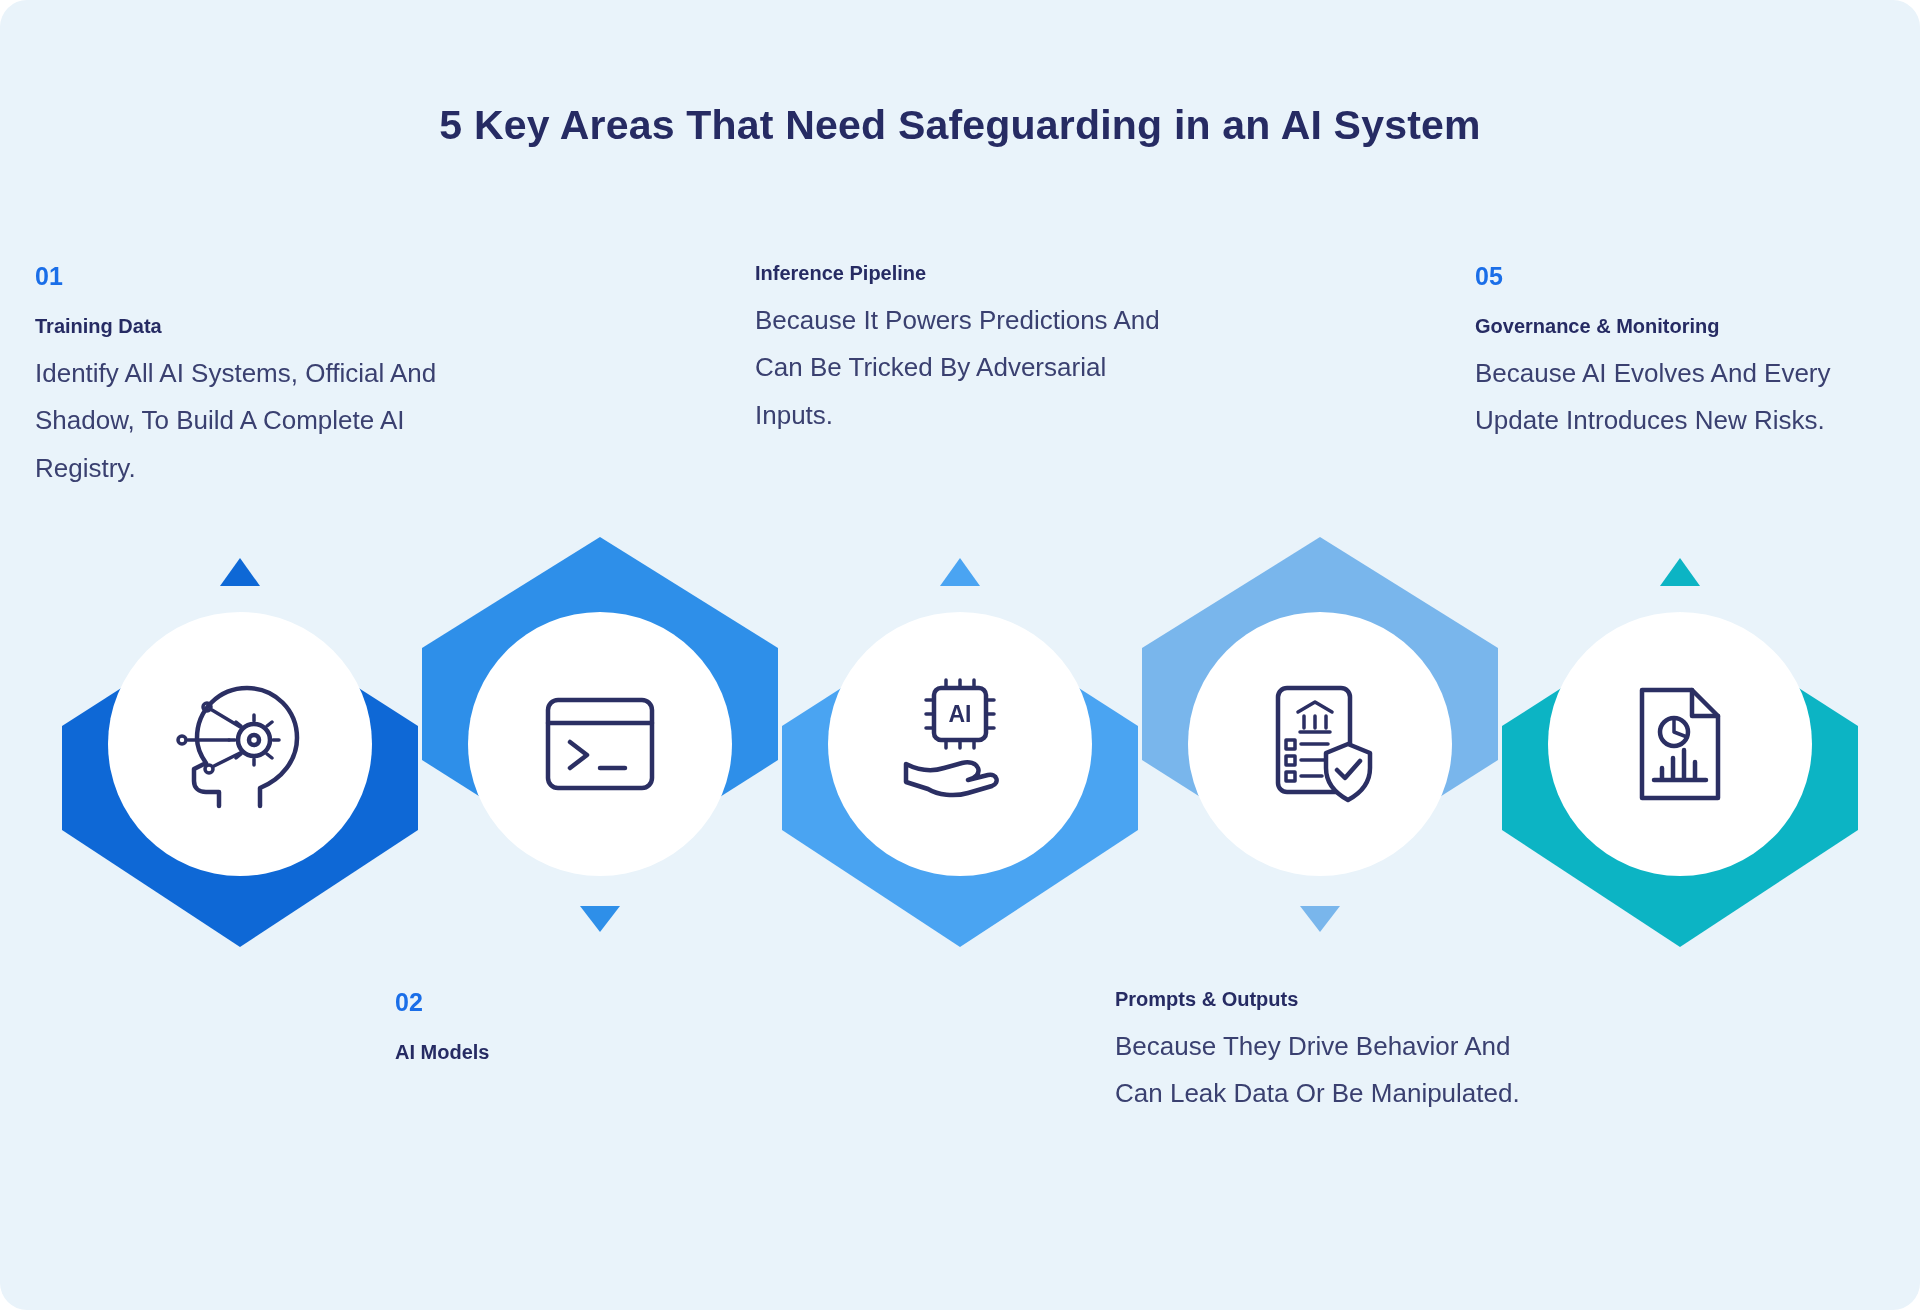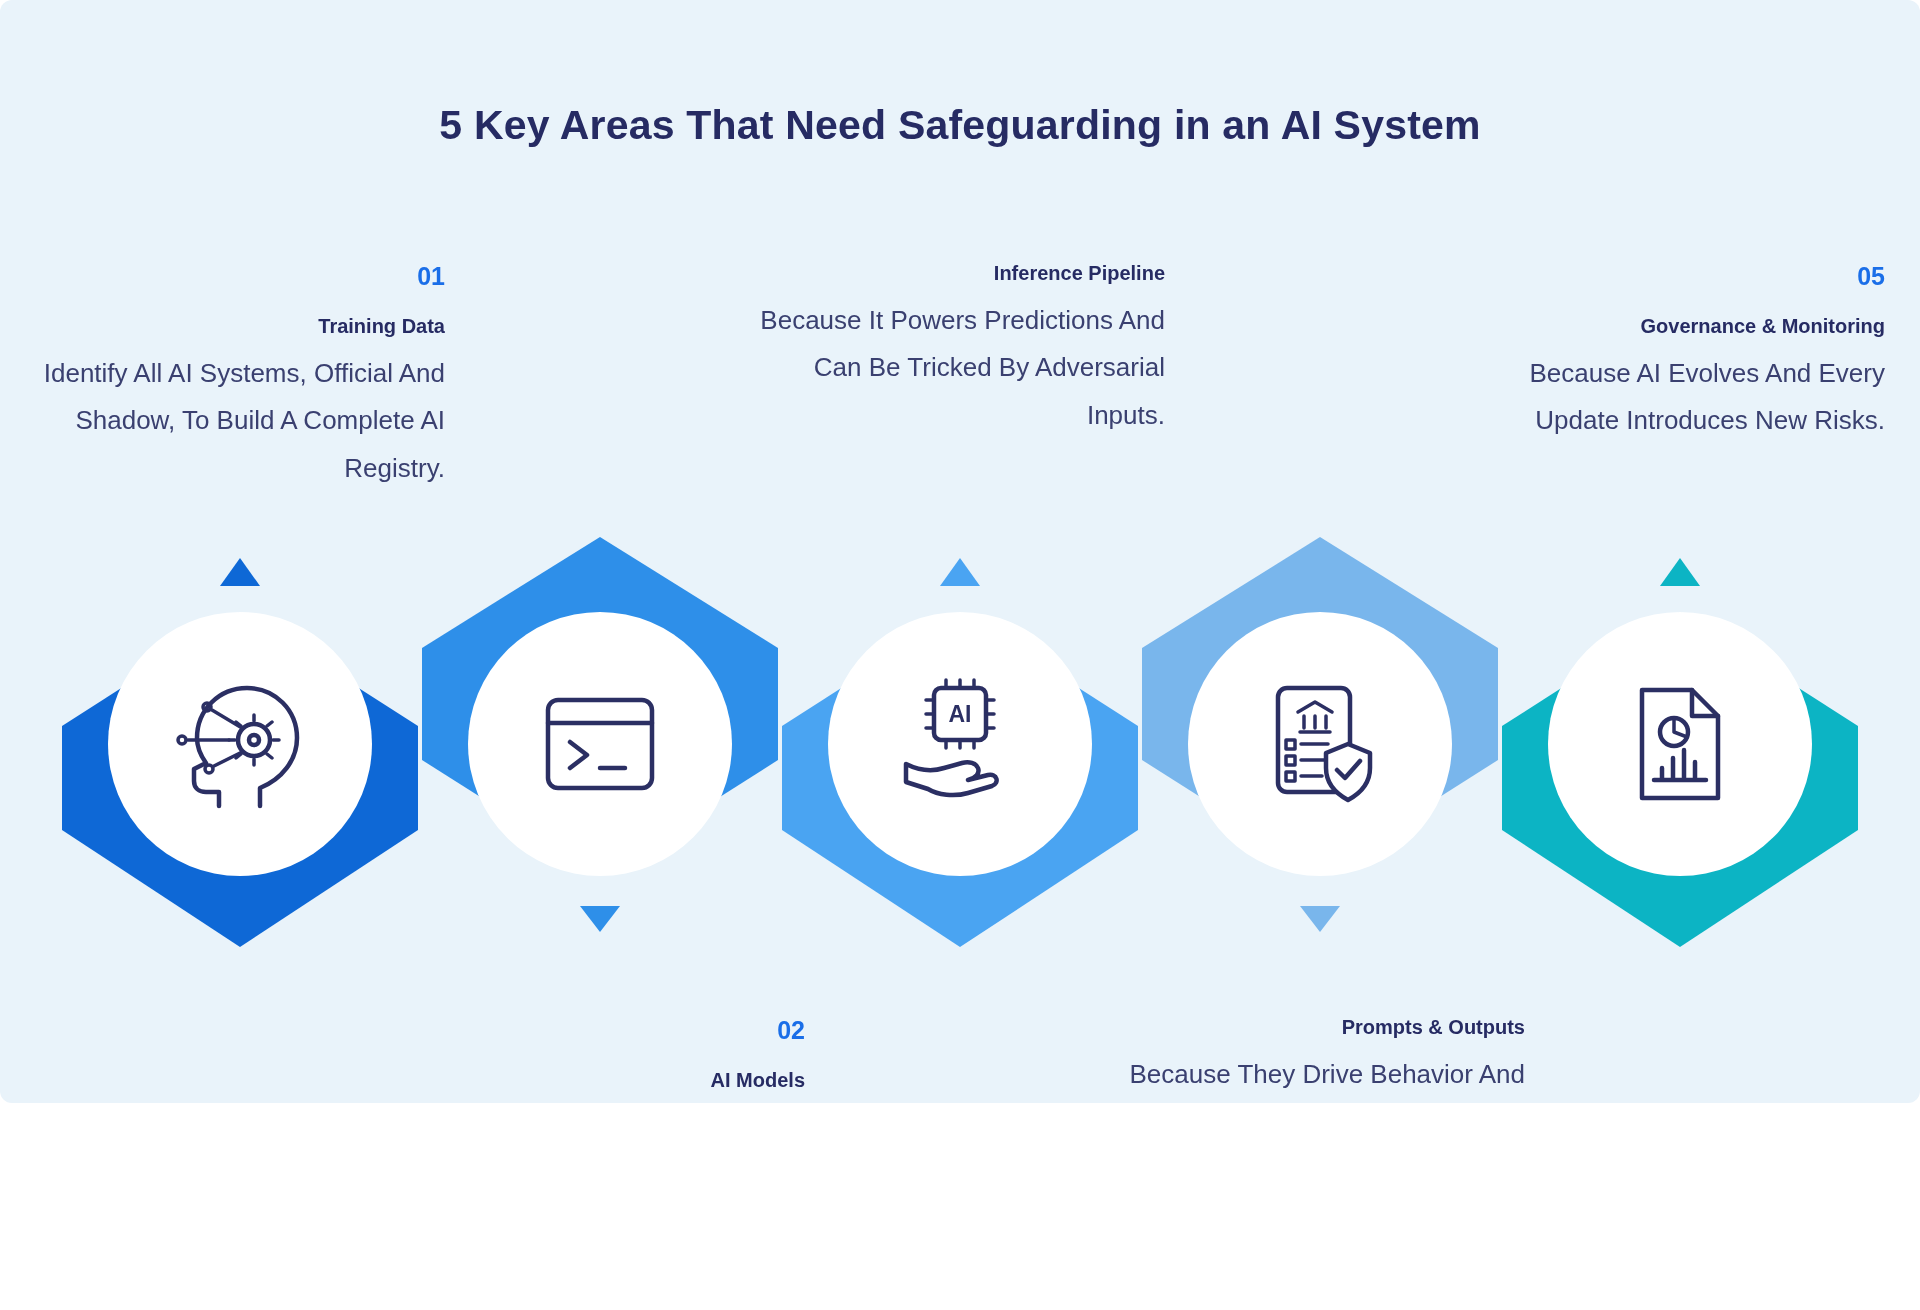--- a/index.html
+++ b/index.html
@@ -4,37 +4,37 @@
 <style>
   * { margin:0; padding:0; box-sizing:border-box; }
   html,body { background:#ffffff; }
   body {
     width:1920px; height:1310px;
     font-family:"Liberation Sans", sans-serif;
     position:relative;
   }
   .canvas {
     position:absolute; left:0; top:0;
-    width:1920px; height:1103px;
+    width:1920px; height:1310px;
     background:var(--bg, #e9f3fa);
-    border-radius:12px;
+    border-radius:27px;
     overflow:hidden;
   }
   .main-title {
     position:absolute; top:102px; left:0; width:100%;
     text-align:center;
     font-size:41px; font-weight:800;
     color:var(--navy, #262b63);
     letter-spacing:.2px;
   }
   .text-block {
-    position:absolute; width:410px; text-align:right;
+    position:absolute; width:410px; text-align:left;
   }
   .text-block.top { top:262px; }
-  .text-block.bottom { top:988px;margin-top:28px; }
+  .text-block.bottom { top:988px; }
   .num {
     font-size:25px; font-weight:800;
     color:var(--accent, #1a6ee8);
     margin-bottom:24px;
   }
   .item-title {
     font-size:20px; font-weight:800;
     color:var(--navy, #262b63);
     margin-bottom:12px;
   }

